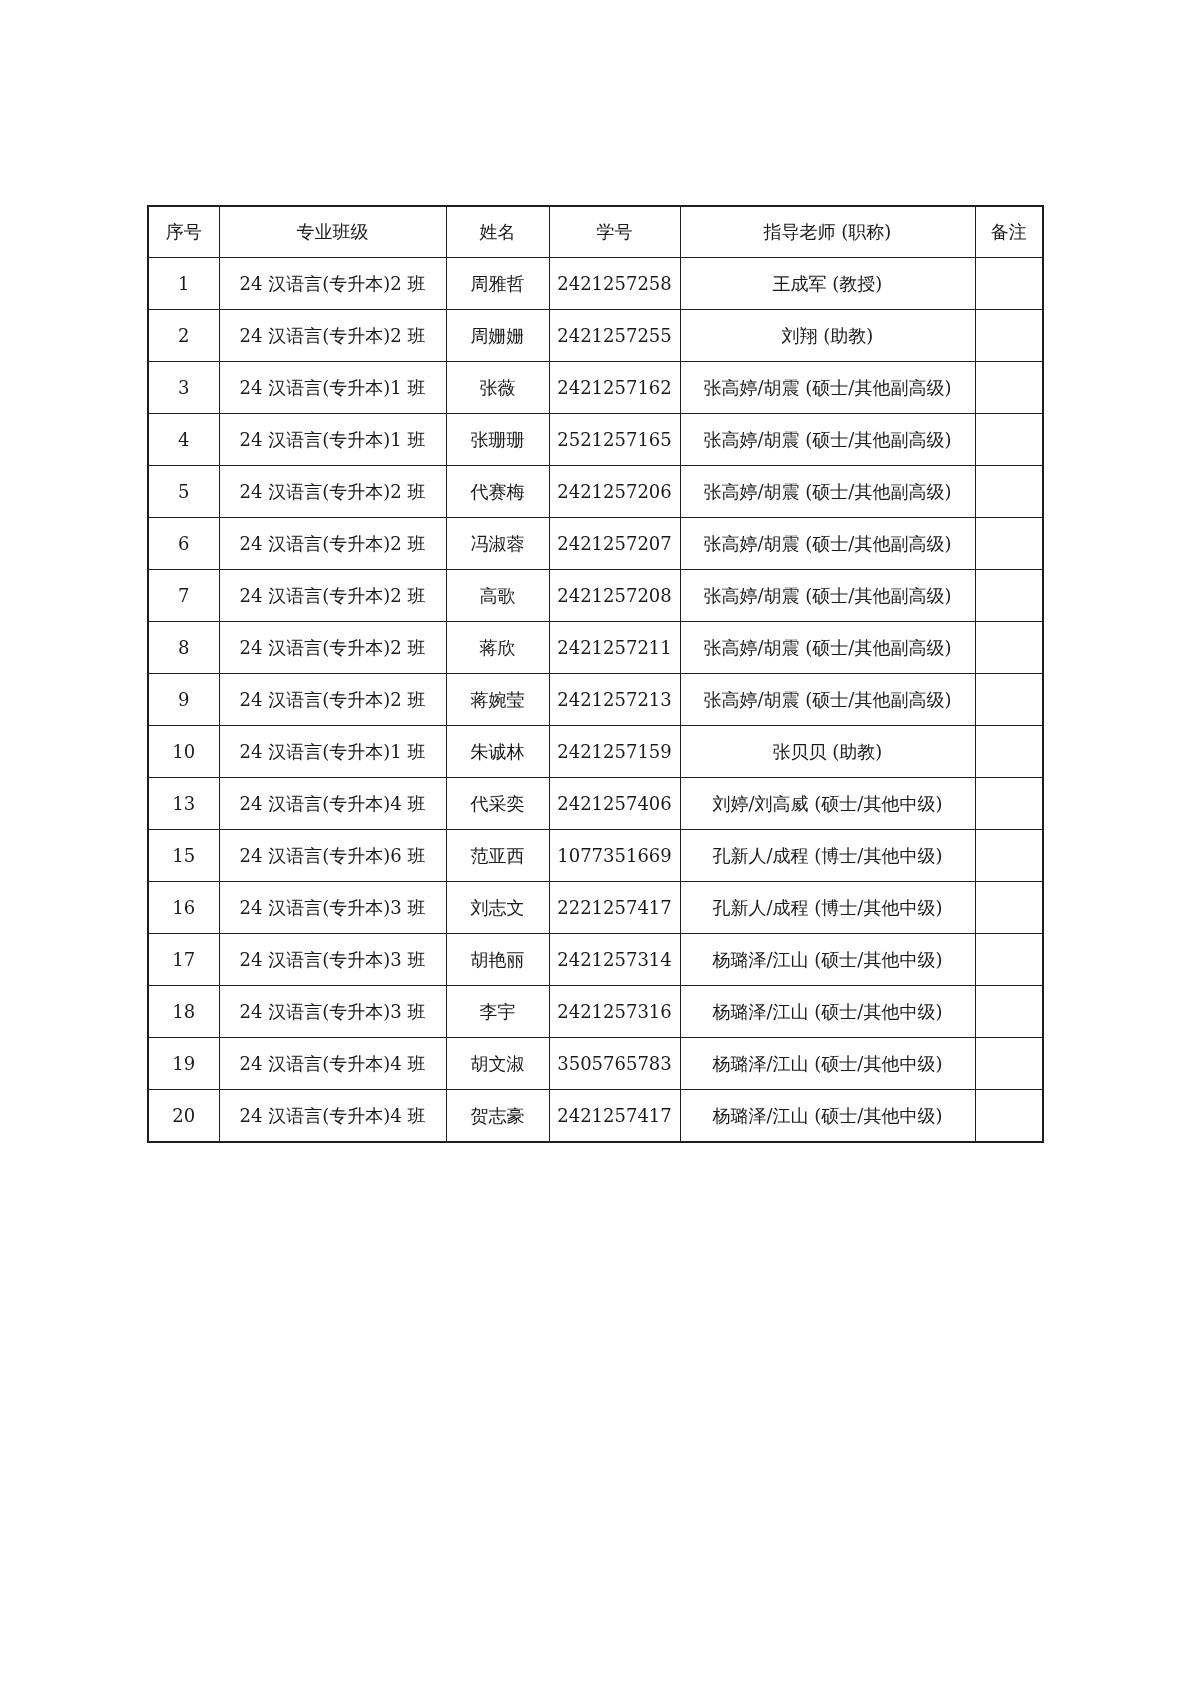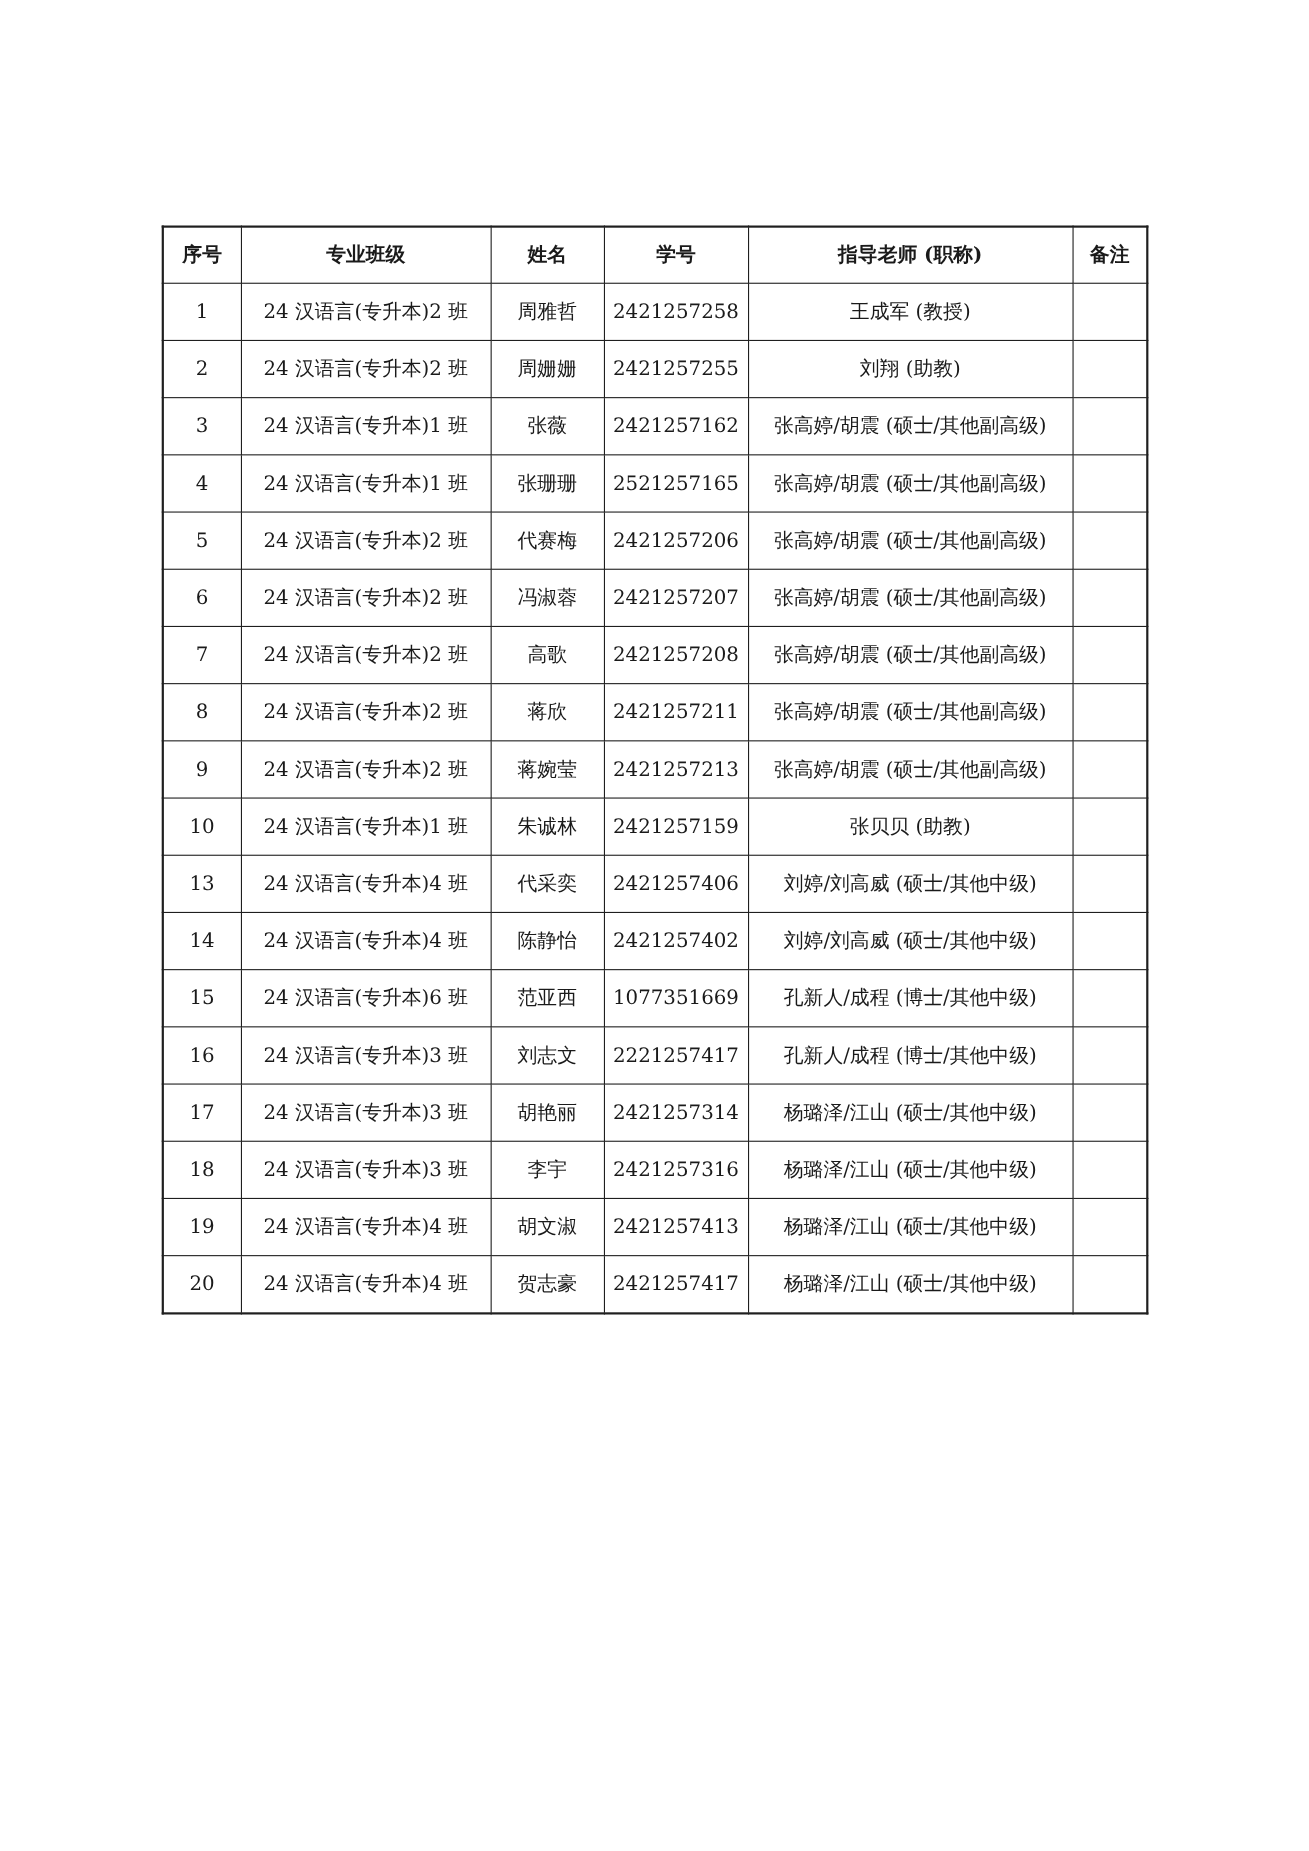--- a/index.html
+++ b/index.html
@@ -31,21 +31,21 @@
     vertical-align: middle;
     padding: 0 2px;
     font-size: 18px;
     line-height: 1.2;
     white-space: nowrap;
     overflow: hidden;
     color: #1a1a1a;
   }
   table.roster th {
     height: 50px;
-    font-weight: bold;
+    font-weight: normal;
   }
   table.roster td {
     height: 51px;
     font-weight: normal;
   }
 </style>
 </head>
 <body>
 
 <div class="page">
@@ -151,28 +151,20 @@
         </tr>
         <tr>
           <td>13</td>
           <td>24 汉语言(专升本)4 班</td>
           <td>代采奕</td>
           <td>2421257406</td>
           <td>刘婷/刘高威 (硕士/其他中级)</td>
           <td></td>
         </tr>
         <tr>
-          <td>14</td>
-          <td>24 汉语言(专升本)4 班</td>
-          <td>陈静怡</td>
-          <td>2421257402</td>
-          <td>刘婷/刘高威 (硕士/其他中级)</td>
-          <td></td>
-        </tr>
-        <tr>
           <td>15</td>
           <td>24 汉语言(专升本)6 班</td>
           <td>范亚西</td>
           <td>1077351669</td>
           <td>孔新人/成程 (博士/其他中级)</td>
           <td></td>
         </tr>
         <tr>
           <td>16</td>
           <td>24 汉语言(专升本)3 班</td>
@@ -194,21 +186,21 @@
           <td>24 汉语言(专升本)3 班</td>
           <td>李宇</td>
           <td>2421257316</td>
           <td>杨璐泽/江山 (硕士/其他中级)</td>
           <td></td>
         </tr>
         <tr>
           <td>19</td>
           <td>24 汉语言(专升本)4 班</td>
           <td>胡文淑</td>
-          <td>2421257413</td>
+          <td>3505765783</td>
           <td>杨璐泽/江山 (硕士/其他中级)</td>
           <td></td>
         </tr>
         <tr>
           <td>20</td>
           <td>24 汉语言(专升本)4 班</td>
           <td>贺志豪</td>
           <td>2421257417</td>
           <td>杨璐泽/江山 (硕士/其他中级)</td>
           <td></td>

